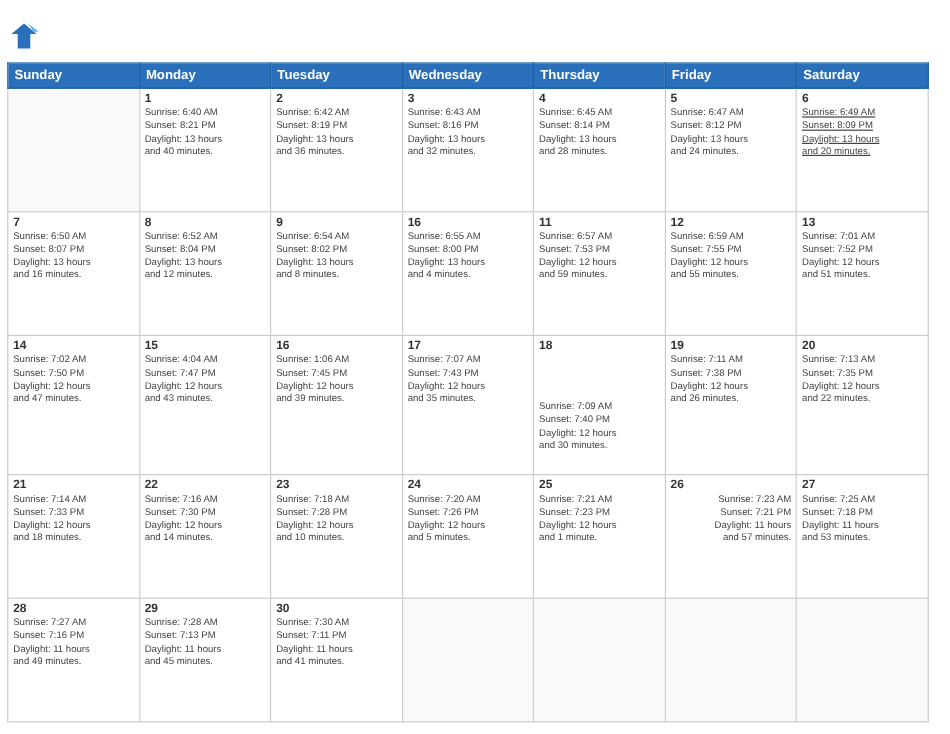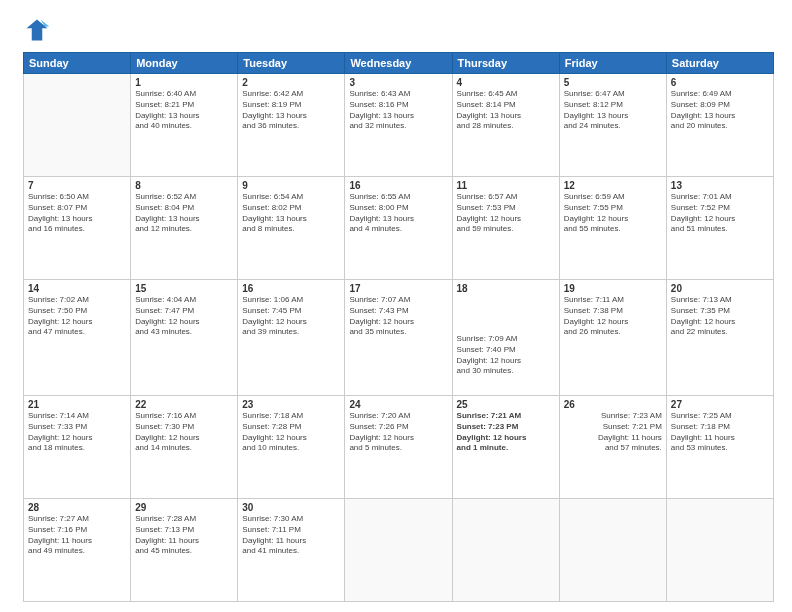--- a/index.html
+++ b/index.html
@@ -6,21 +6,21 @@
     body {
       width: 792px;
       height: 612px;
       font-family: Arial, sans-serif;
       background: #fff;
       overflow: hidden;
     }
     .page {
       width: 792px;
       height: 612px;
-      padding: 16px 18px 10px 23px;
+      padding: 16px 18px 10px 6px;
       display: flex;
       flex-direction: column;
     }
     .header {
       display: flex;
       justify-content: space-between;
       align-items: flex-start;
       margin-bottom: 8px;
     }
     .logo {
@@ -167,21 +167,21 @@
           </td>
           <td>
             <span class="day-num">5</span>
             <div class="day-info" style="white-space: pre-line;">Sunrise: 6:47 AM
 Sunset: 8:12 PM
 Daylight: 13 hours
 and 24 minutes.</div>
           </td>
           <td>
             <span class="day-num">6</span>
-            <div class="day-info" style="white-space: pre-line;">Sunrise: 6:49 AM
+            <div class="day-info" style="white-space: pre-line; text-decoration: underline;">Sunrise: 6:49 AM
 Sunset: 8:09 PM
 Daylight: 13 hours
 and 20 minutes.</div>
           </td>
         </tr>
         <tr>
           <td>
             <span class="day-num">7</span>
             <div class="day-info" style="white-space: pre-line;">Sunrise: 6:50 AM
 Sunset: 8:07 PM
@@ -306,21 +306,21 @@
           </td>
           <td>
             <span class="day-num">24</span>
             <div class="day-info" style="white-space: pre-line;">Sunrise: 7:20 AM
 Sunset: 7:26 PM
 Daylight: 12 hours
 and 5 minutes.</div>
           </td>
           <td>
             <span class="day-num">25</span>
-            <div class="day-info" style="white-space: pre-line; font-weight: bold;">Sunrise: 7:21 AM
+            <div class="day-info" style="white-space: pre-line;">Sunrise: 7:21 AM
 Sunset: 7:23 PM
 Daylight: 12 hours
 and 1 minute.</div>
           </td>
           <td>
             <span class="day-num">26</span>
             <div class="day-info" style="white-space: pre-line; text-align: right;">Sunrise: 7:23 AM
 Sunset: 7:21 PM
 Daylight: 11 hours
 and 57 minutes.</div>

